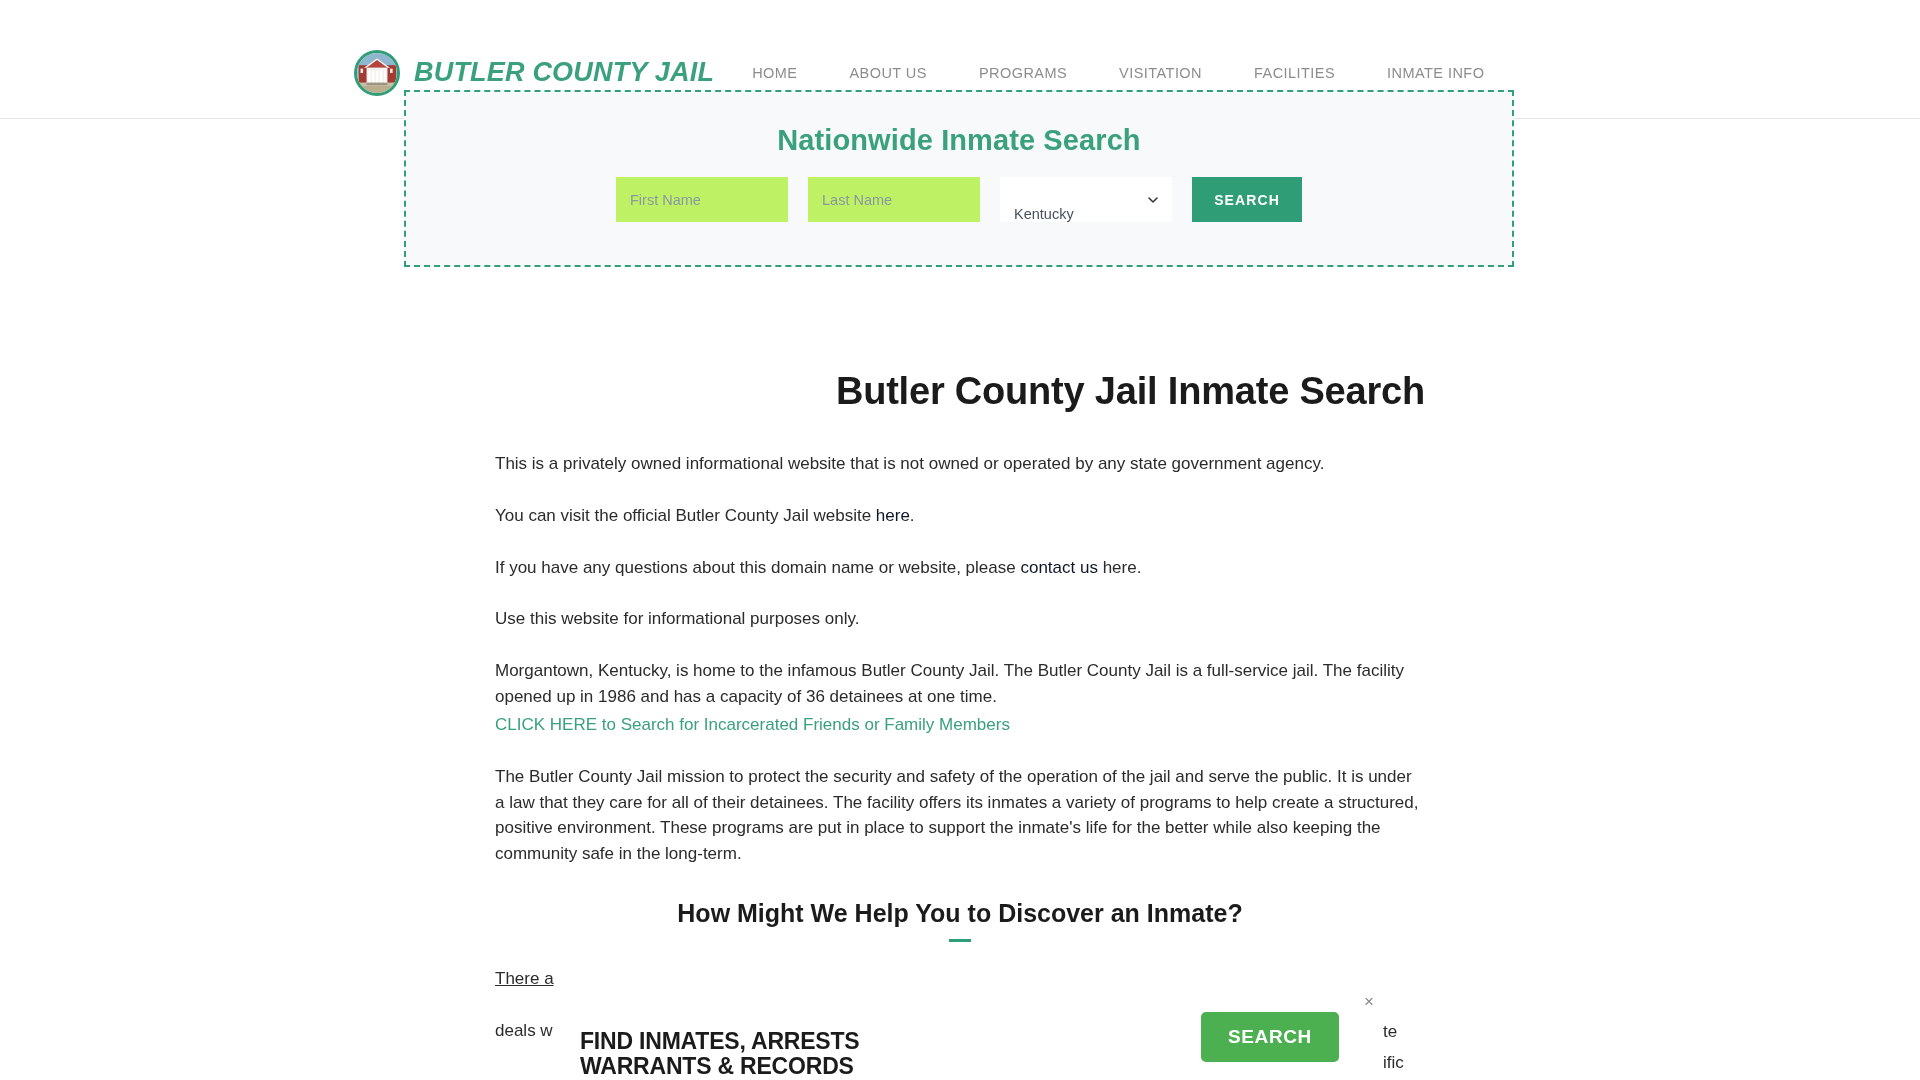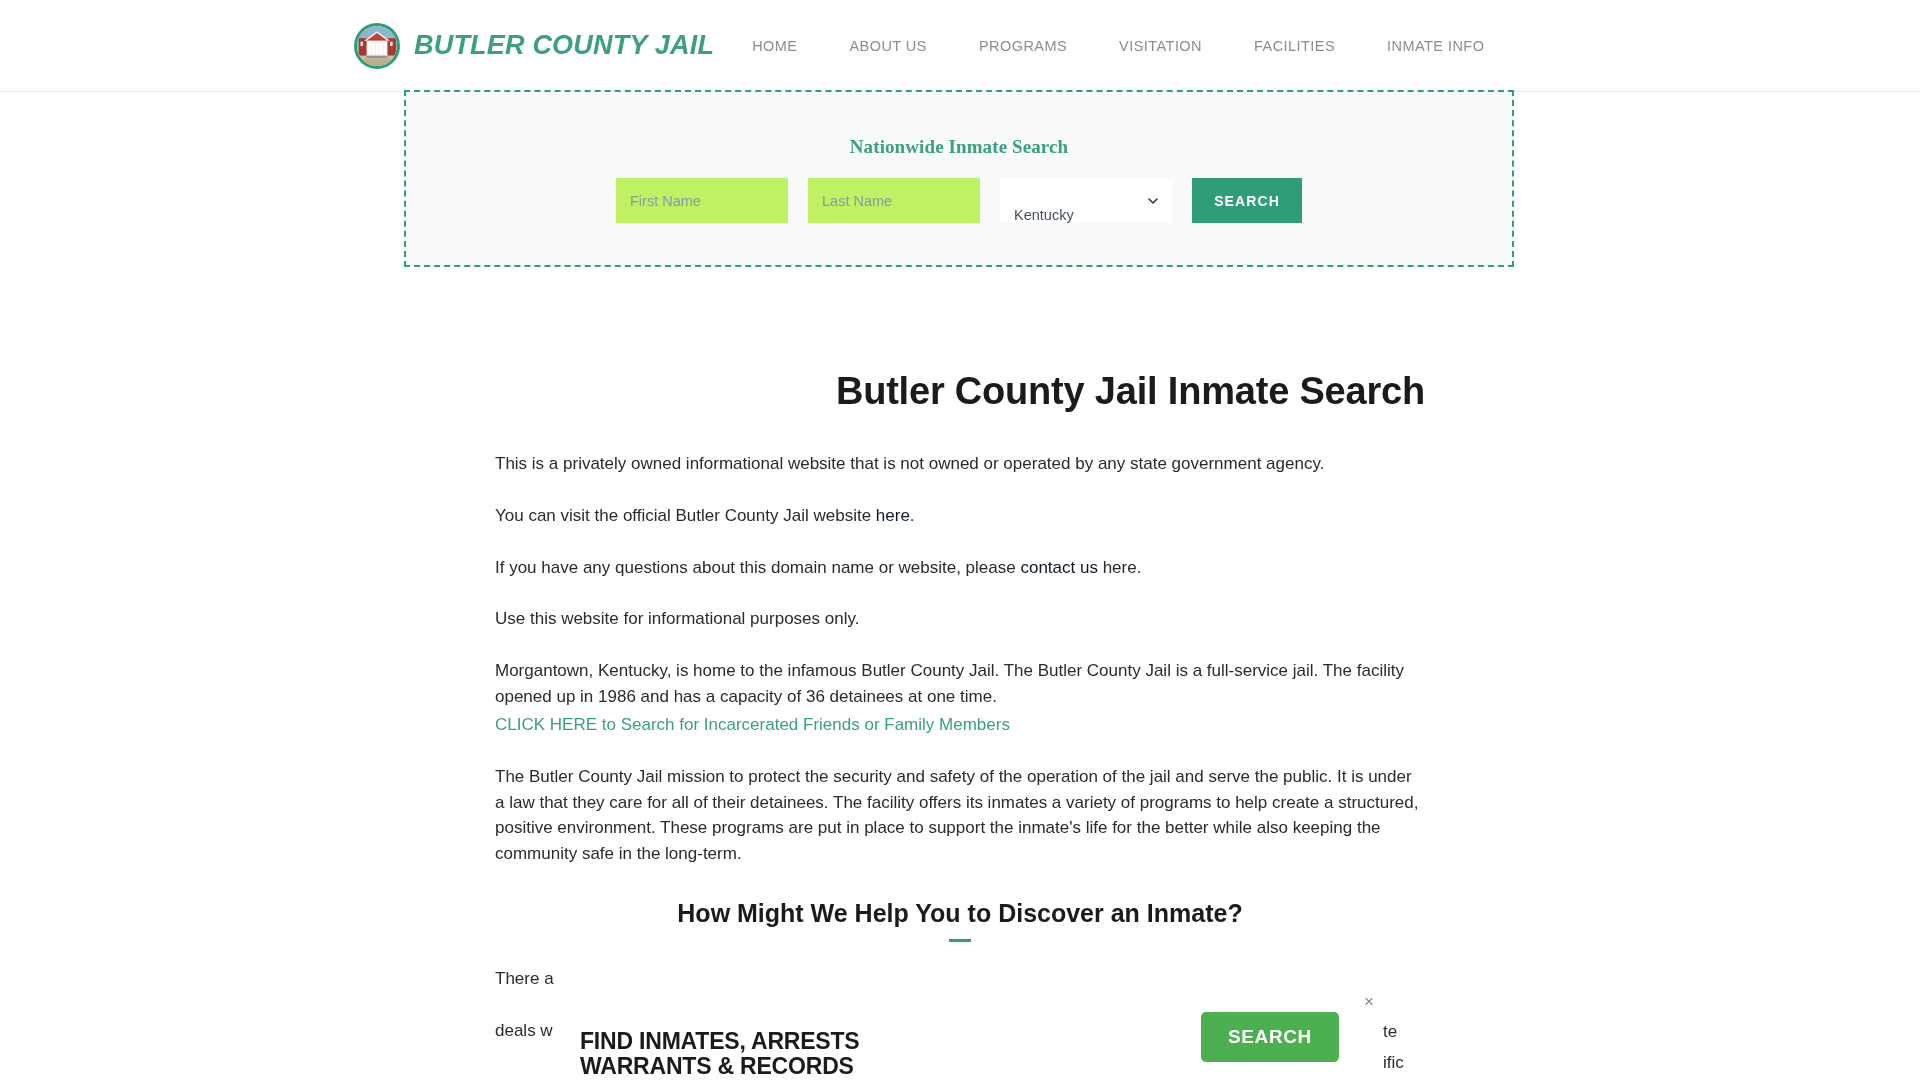--- a/index.html
+++ b/index.html
@@ -13,20 +13,21 @@
 
   
   .site-header {
     position: relative;
     width: 1920px;
     height: 92px;
     background: #ffffff;
     border-bottom: 1px solid #e6e6e6;
     display: flex;
     align-items: center;
+    margin-top: 27px;
   }
   .brand {
     display: flex;
     align-items: center;
     margin-left: 354px;
     text-decoration: none;
   }
   .logo-badge {
     width: 46px; height: 46px;
     border-radius: 50%;
@@ -69,27 +70,26 @@
     position: absolute;
     left: 404px;
     top: 90px;
     width: 1110px;
     height: 177px;
     background: #f7f9fa;
     border: 2px dashed #2fa077;
     text-align: center;
   }
   .search-title {
-    margin: 12px;
+    margin: 0;
     padding-top: 32px;
-    font-size: 19px;
+    font-size: 29px;
     font-weight: bold;
     color: #3aa17c;
     letter-spacing: 0.1px;
-    font-family: Liberation Serif, serif;
   }
   .search-form {
     margin-top: 20px;
     display: flex;
     justify-content: center;
     align-items: stretch;
     gap: 20px;
   }
   .field {
     width: 172px;
@@ -175,21 +175,21 @@
     position: relative;
     padding-bottom: 16px;
   }
   .section-heading .accent {
     position: absolute;
     left: 50%; bottom: 2px;
     transform: translateX(-50%);
     width: 22px; height: 3px;
     background: #2f9e77;
   }
-  .para.after-heading { margin-top: 22px; }
+  .para.after-heading { margin-top: 22px; text-decoration: underline; }
 
   
   .ad-overlay {
     position: absolute;
     left: 568px;
     top: 995px;
     width: 790px;
     height: 85px;
     background: #ffffff;
     display: flex;

